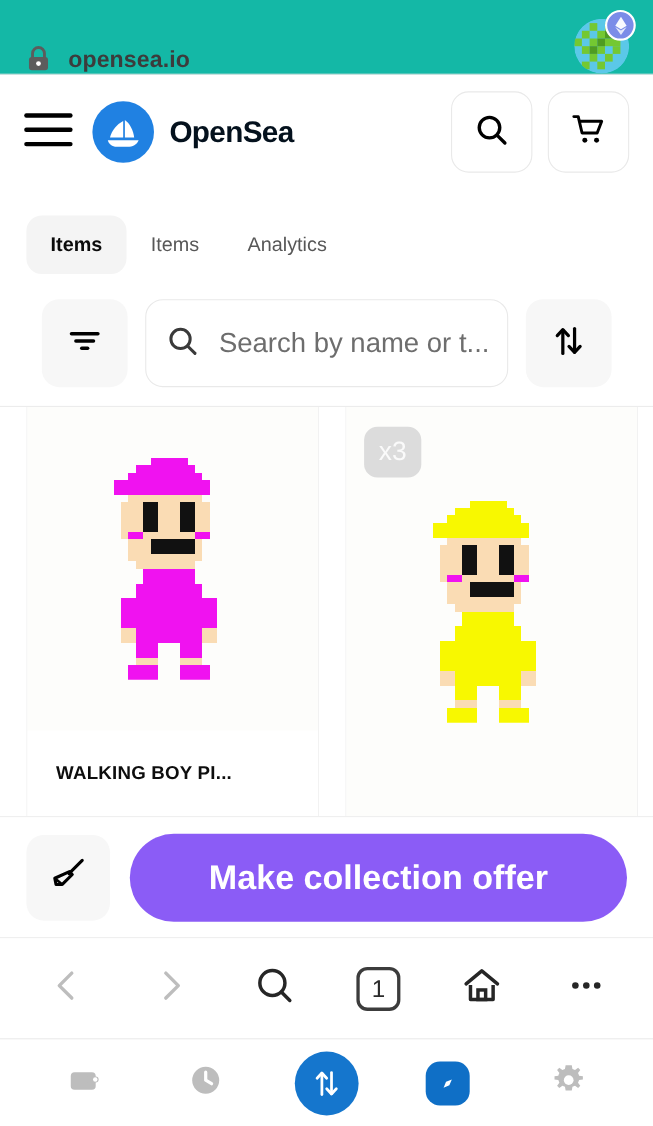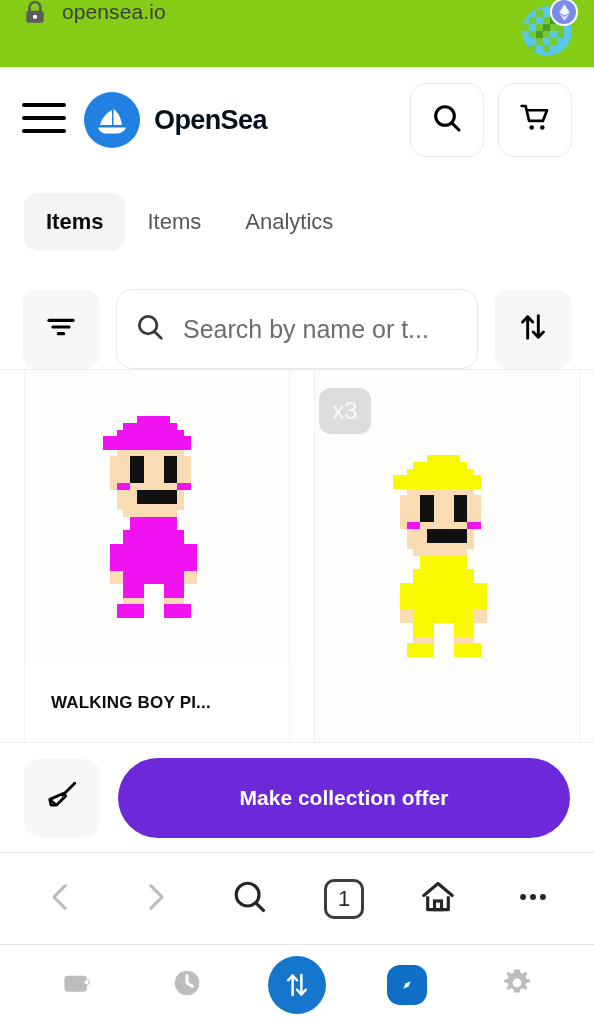--- a/index.html
+++ b/index.html
@@ -9,25 +9,26 @@
     background: #ffffff;
     overflow: hidden;
   }
   body { display: flex; flex-direction: column; }
 
   
   .urlbar {
     height: 68px;
     flex: 0 0 68px;
     display: flex;
-    align-items: flex-start;
+    align-items: flex-end;
     padding: 0 18px 0 22px;
-    background: #84cc16;
+    background: #14b8a6;
     border-bottom: 1px solid #e8e8e8;
     position: relative;
+    font-weight: bold;
   }
   .lock-icon { width: 26px; height: 26px; flex: 0 0 26px; margin-right: 14px; }
   .url-text {
     font-size: 21px;
     color: #3c3c3c;
     letter-spacing: 0.1px;
     flex: 1 1 auto;
     white-space: nowrap;
     overflow: hidden;
   }
@@ -81,33 +82,33 @@
 
   
   .tabs {
     flex: 0 0 100px;
     display: flex; align-items: center;
     padding: 0 24px;
     overflow: hidden;
     background: #fff;
   }
   .tab {
-    font-size: 22px; color: #575757;
+    font-size: 18px; color: #575757;
     padding: 16px 22px;
     border-radius: 14px;
     white-space: nowrap;
     cursor: pointer;
   }
   .tab.active { background: #f4f4f4; color: #0b0b0b; font-weight: bold; }
 
   
   .filterbar {
     flex: 0 0 98px;
-    display: flex; align-items: flex-end;
-    padding: 0 22px;
+    display: flex; align-items: flex-start;
+    padding: 0 38px;
     background: #fff;
     border-bottom: 1px solid #ececec;
   }
   .square-btn {
     width: 78px; height: 80px; flex: 0 0 78px;
     border-radius: 16px; background: #f7f7f7;
     display: flex; align-items: center; justify-content: center;
     cursor: pointer;
   }
   .searchfield {
@@ -148,21 +149,21 @@
     border-right: 1px solid #f2f2f2;
   }
   .card-media {
     flex: 1 1 auto;
     background: #fdfdfb;
     position: relative;
     display: flex; align-items: center; justify-content: center;
     overflow: hidden;
   }
   .badge {
-    position: absolute; left: 4px; top: 18px;
+    position: absolute; left: 16px; top: 18px;
     min-width: 52px; height: 46px;
     border-radius: 12px;
     background: #dcdcdc;
     color: #fafafa;
     font-size: 24px;
     display: flex; align-items: center; justify-content: center;
     padding: 0 10px;
     z-index: 3;
   }
   .pixelart { display: block; }
@@ -187,23 +188,23 @@
   .broom-btn {
     width: 76px; height: 78px; flex: 0 0 76px;
     border-radius: 16px; background: #f7f7f7;
     display: flex; align-items: center; justify-content: center;
     cursor: pointer;
   }
   .cta {
     flex: 1 1 auto; height: 80px;
     margin-left: 18px;
     border-radius: 40px;
-    background: #6d28d9;
+    background: #8b5cf6;
     color: #ffffff;
-    font-size: 21px; font-weight: bold;
+    font-size: 31px; font-weight: bold;
     display: flex; align-items: center; justify-content: center;
     border: none; cursor: pointer;
     font-family: "Liberation Sans", sans-serif;
   }
 
   
   .browser-nav {
     flex: 0 0 92px;
     display: flex; align-items: center; justify-content: space-around;
     background: #fff;

